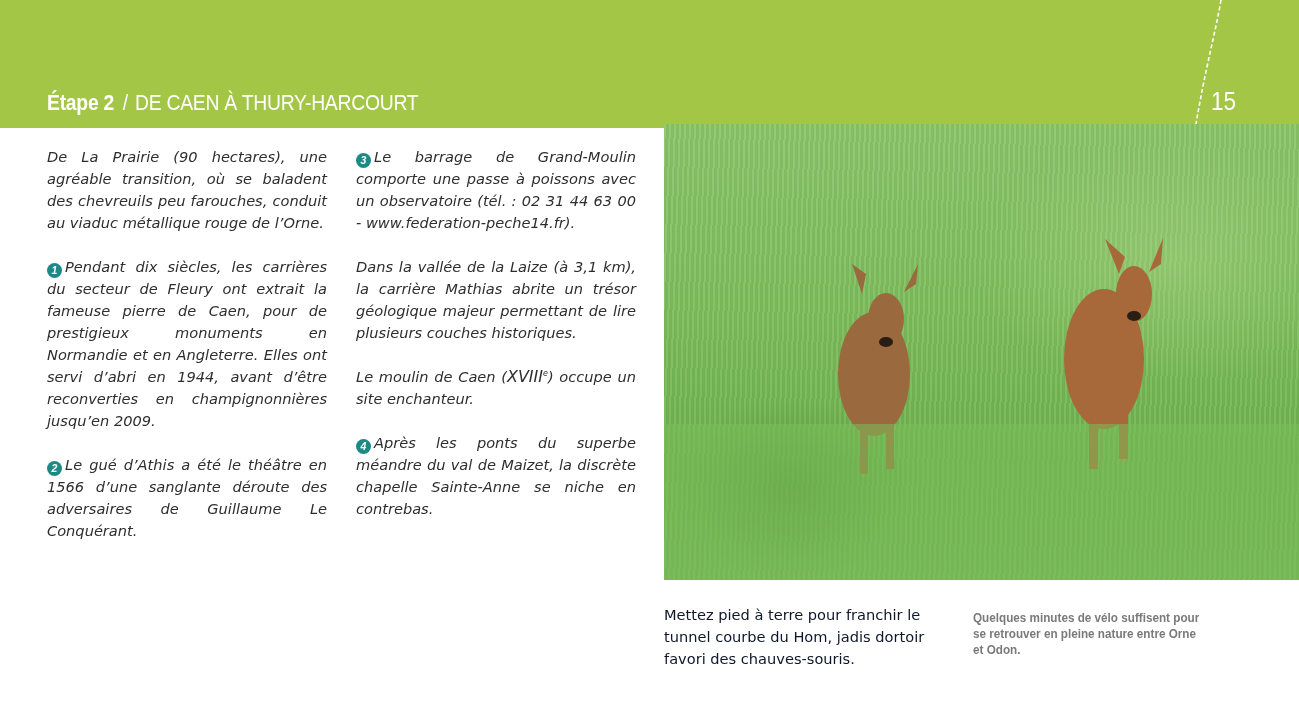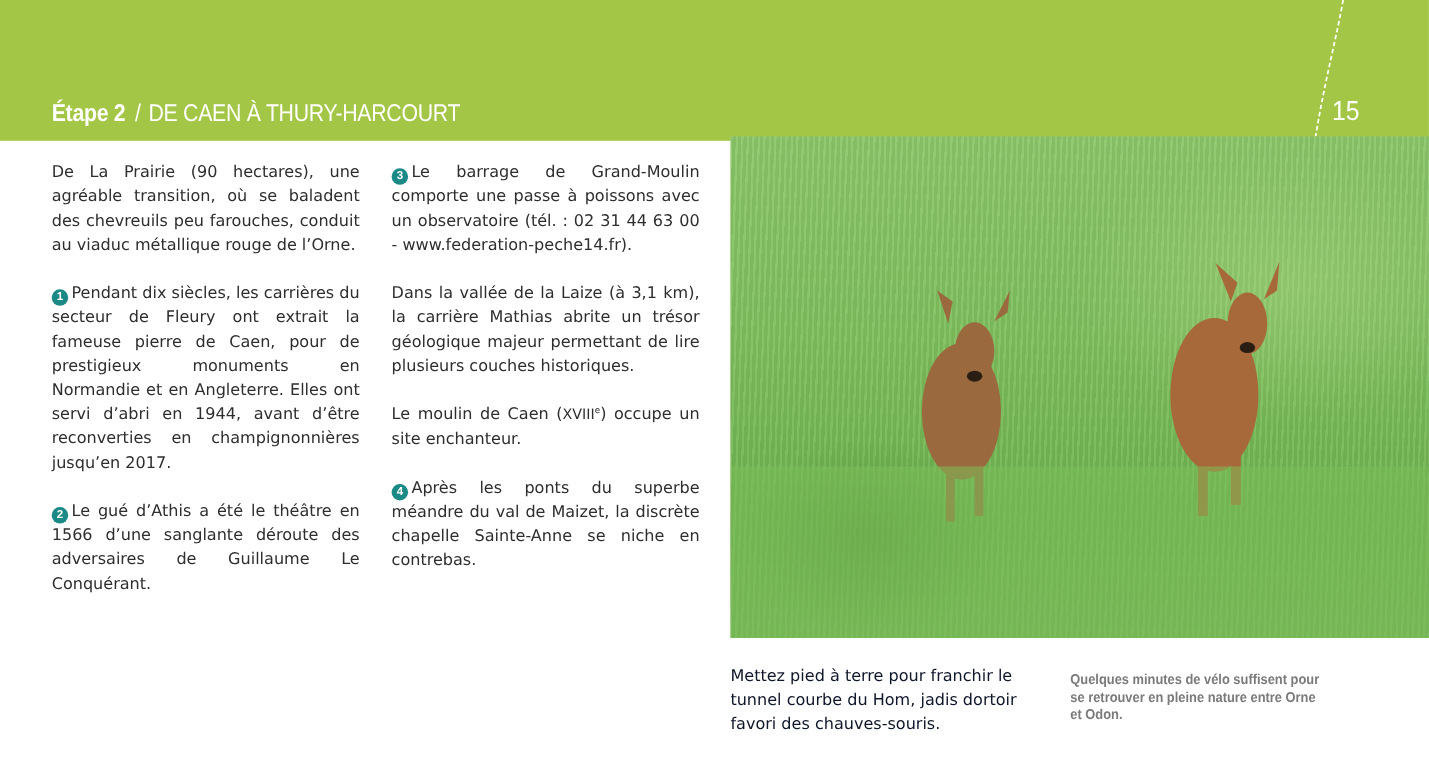--- a/index.html
+++ b/index.html
@@ -27,32 +27,33 @@
       position: absolute; left: 1211px; top: 87px;
       font-family: "Liberation Sans", sans-serif; color: #ffffff;
       font-size: 25px; font-weight: normal;
       transform: scaleX(0.9); transform-origin: left center;
     }
 
     .column {
       position: absolute; top: 146px; width: 280px;
       font-size: 14.6px; line-height: 22px; text-align: justify;
       color: #2e2e2e;
+      font-style: italic;
     }
     .col-1 { left: 47px; }
     .col-2 { left: 356px; }
     .para { margin-bottom: 22px; }
     .marker {
       display: inline-block; width: 15px; height: 15px; border-radius: 50%;
       background: #1b8a86; color: #ffffff; font-size: 10.5px; font-weight: bold;
       line-height: 15px; text-align: center; vertical-align: -2px; margin-right: 3px;
       font-family: "Liberation Sans", sans-serif;
     }
     .sup { font-size: 8px; vertical-align: super; line-height: 0; }
-    .smallcaps { font-size: 13px; }
+    .smallcaps { font-size: 16px; }
 
     .photo {
       position: absolute; left: 664px; top: 124px; width: 635px; height: 456px;
       overflow: hidden;
       background:
         radial-gradient(ellipse 120px 90px at 20% 80%, rgba(60,120,40,0.35), transparent),
         radial-gradient(ellipse 200px 120px at 80% 30%, rgba(180,220,140,0.35), transparent),
         repeating-linear-gradient(92deg, rgba(255,255,255,0.06) 0 2px, rgba(0,0,0,0.05) 2px 5px),
         linear-gradient(180deg, #8cc76a 0%, #7fbf5e 40%, #6fb34f 75%, #74b655 100%);
     }
@@ -76,21 +77,21 @@
     <span class="stage">Étape 2</span><span class="sep">/</span><span class="route">DE CAEN À THURY-HARCOURT</span>
   </div>
   <svg class="deco-line" viewBox="0 0 40 124" width="40" height="124">
     <path d="M31 0 C 26 30, 15 70, 6 124" fill="none" stroke="#ffffff" stroke-width="1.6" stroke-dasharray="4 2.5"></path>
   </svg>
   <div class="page-number">15</div>
 </div>
 
 <div class="column col-1">
   <p class="para"><span>De La Prairie (90 hectares), une agréable transition, où se baladent des chevreuils peu farouches, conduit au viaduc métallique rouge de l’Orne.</span></p>
-  <p class="para"><span class="marker">1</span><span>Pendant dix siècles, les carrières du secteur de Fleury ont extrait la fameuse pierre de Caen, pour de prestigieux monuments en Normandie et en Angleterre. Elles ont servi d’abri en 1944, avant d’être reconverties en champignonnières jusqu’en 2017.</span></p>
+  <p class="para"><span class="marker">1</span><span>Pendant dix siècles, les carrières du secteur de Fleury ont extrait la fameuse pierre de Caen, pour de prestigieux monuments en Normandie et en Angleterre. Elles ont servi d’abri en 1944, avant d’être reconverties en champignonnières jusqu’en 2009.</span></p>
   <p class="para"><span class="marker">2</span><span>Le gué d’Athis a été le théâtre en 1566 d’une sanglante déroute des adversaires de Guillaume Le Conquérant.</span></p>
 </div>
 
 <div class="column col-2">
   <p class="para"><span class="marker">3</span><span>Le barrage de Grand-Moulin comporte une passe à poissons avec un observatoire (tél. : 02 31 44 63 00 - www.federation-peche14.fr).</span></p>
   <p class="para"><span>Dans la vallée de la Laize (à 3,1 km), la carrière Mathias abrite un trésor géologique majeur permettant de lire plusieurs couches historiques.</span></p>
   <p class="para"><span>Le moulin de Caen (</span><span class="smallcaps">XVIII</span><span class="sup">e</span><span>) occupe un site enchanteur.</span></p>
   <p class="para"><span class="marker">4</span><span>Après les ponts du superbe méandre du val de Maizet, la discrète chapelle Sainte-Anne se niche en contrebas.</span></p>
 </div>
 

